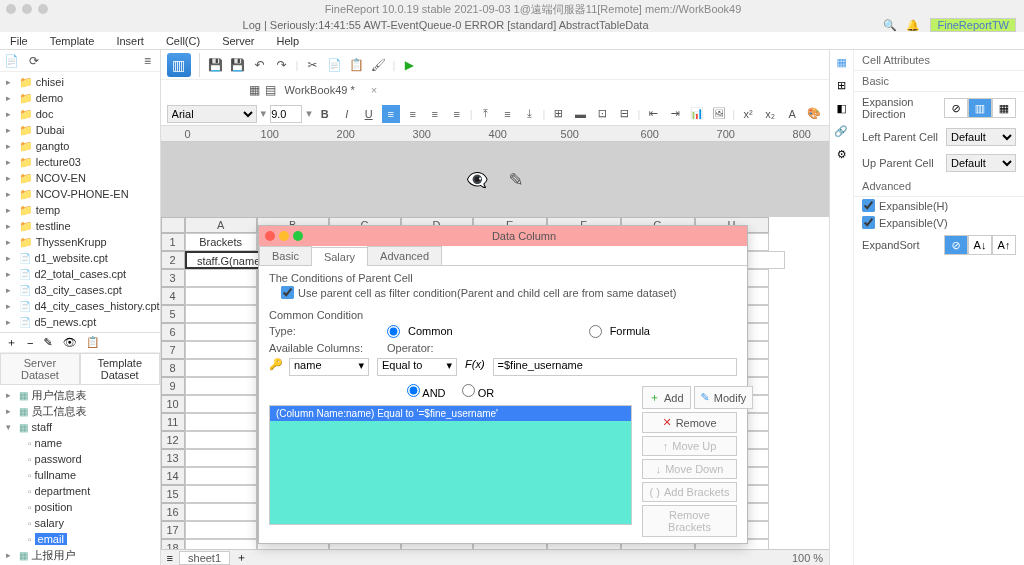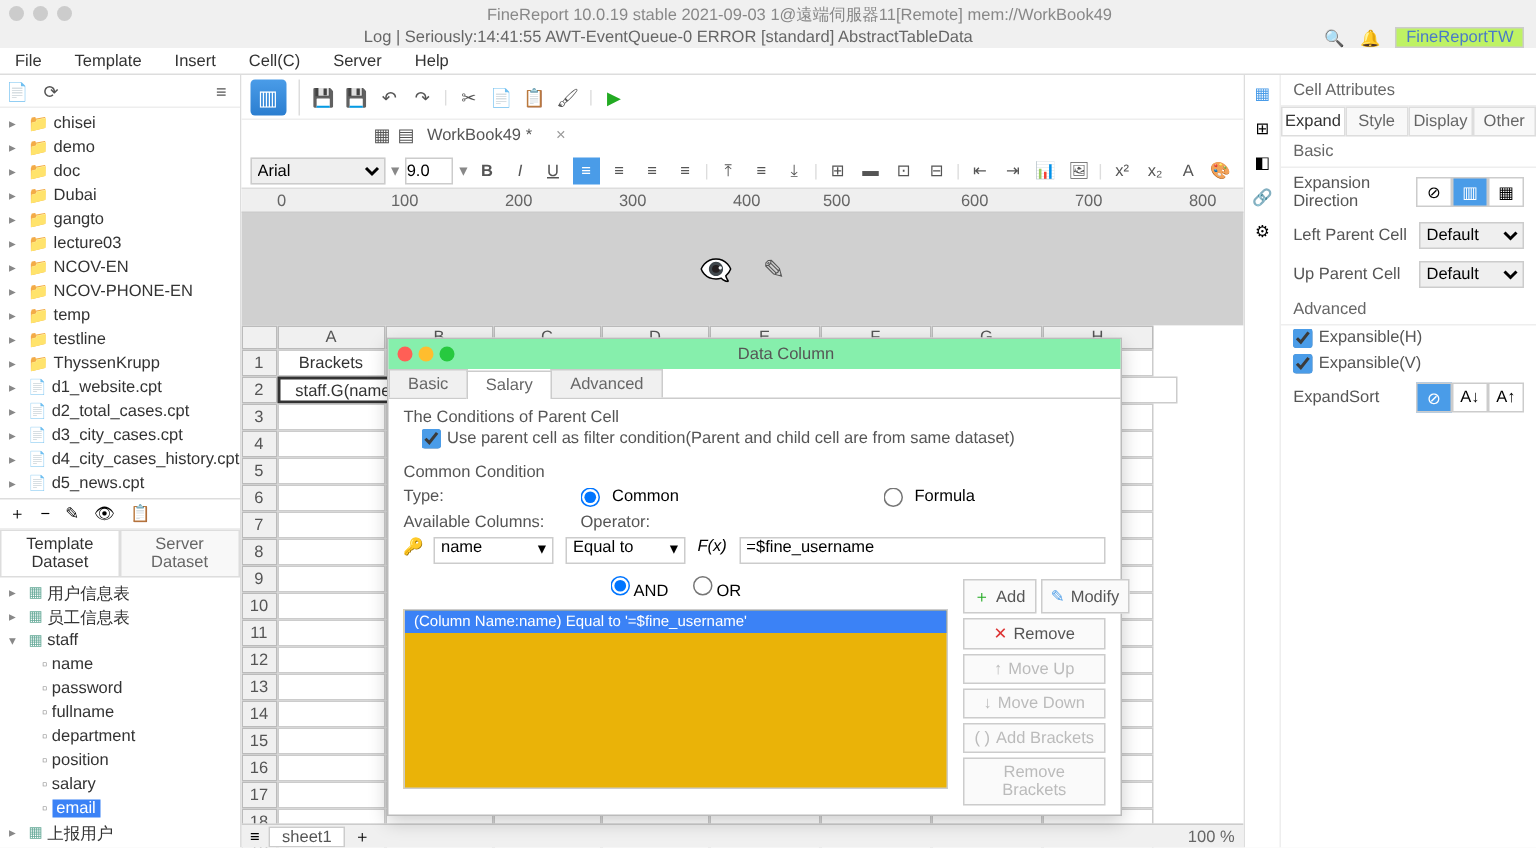--- a/index.html
+++ b/index.html
@@ -76,38 +76,38 @@
 .rc-tabs { display:flex;}
 .rc-tab { flex:1; text-align:center; padding:3px 0; border:1px solid #ddd; background:#f8f8f8; color:#666;}
 .rc-tab.active { background:#fff; color:#333;}
 .rc-sec { padding:4px 8px; color:#666; border-bottom:1px solid #eee;}
 .rc-row { display:flex; align-items:center; padding:4px 8px; gap:6px;}
 .rc-row label { flex:1; color:#555;}
 .rc-row select { width:70px; height:18px; border:1px solid #ccc;}
 .seg { display:flex;}
 .seg-btn { width:24px; height:20px; border:1px solid #ccc; display:flex; align-items:center; justify-content:center;}
 .seg-btn.active { background:#4a9ce8; color:#fff;}
-.chk-row { display:flex; gap:4px; padding:2px 8px; color:#555;}
+.chk-row { display:flex; align-items:center; gap:4px; padding:2px 8px; color:#555;}
 .chk-row input { accent-color:#4a9ce8;}
 
 .dialog { position:absolute; left:258px; top:225px; width:490px; background:#fff; border:1px solid #bbb; box-shadow:0 4px 12px rgba(0,0,0,0.2); z-index:100;}
-.dialog-title { height:20px; background:#86efac; display:flex; align-items:center; padding:0 6px; gap:4px;}
+.dialog-title { height:20px; background:#fca5a5; display:flex; align-items:center; padding:0 6px; gap:4px;}
 .dialog-title .mac-btn { width:10px; height:10px; border-radius:50%;}
 .dialog-title .red { background:#ff5f56;}
 .dialog-title .yel { background:#ffbd2e;}
 .dialog-title .grn { background:#27c93f;}
 .dialog-title .dt { flex:1; text-align:center; color:#555;}
 .d-tabs { display:flex; border-bottom:1px solid #ccc;}
 .d-tab { padding:3px 12px; border:1px solid #ccc; border-bottom:none; background:#f0f0f0; color:#666; margin-right:-1px;}
 .d-tab.active { background:#fff; position:relative; top:1px;}
 .d-body { padding:6px 10px;}
 .d-row { display:flex; align-items:flex-start; gap:8px; margin:4px 0;}
 .d-row label { color:#555;}
 .d-sel { border:1px solid #ccc; height:18px; background:#fff; padding:0 4px; min-width:80px;}
-.cond-list { border:1px solid #ccc; height:120px; margin-top:6px; background:#eab308; position:relative;}
+.cond-list { border:1px solid #ccc; height:120px; margin-top:6px; background:#5eead4; position:relative;}
 .cond-item { background:#3b82f6; color:#fff; padding:2px 6px; font-size:10px;}
 .d-btns { display:flex; flex-direction:column; gap:3px; margin-top:6px; width:95px; float:right;}
 .d-btn { border:1px solid #ccc; background:#fafafa; padding:3px 6px; color:#555; text-align:center; display:flex; align-items:center; justify-content:center; gap:4px;}
 .d-btn .grn-plus { color:#2a2;}
 .d-btn .red-x { color:#d33;}
 .d-btn .pen { color:#4a9ce8;}
 .d-btn.dis { color:#bbb;}
 
 .d-lower { display:flex; gap:10px;}
 .d-left { flex:1;}
@@ -235,22 +235,22 @@
       </div>
     <div class="left-bottom">
       <div class="lb-icons">
         <span>＋</span>
         <span>−</span>
         <span>✎</span>
         <span>👁</span>
         <span>📋</span>
       </div>
       <div class="lb-tabs">
+        <div class="lb-tab">Server Dataset</div>
         <div class="lb-tab active">Template Dataset</div>
-        <div class="lb-tab">Server Dataset</div>
       </div>
       <div id="ds-tree" style="padding:2px 0;">
           <div class="tree-row">
             <span class="chev">▸</span>
             <span class="file">▦</span>
             <span class="lbl">用户信息表</span>
           </div>
           <div class="tree-row">
             <span class="chev">▸</span>
             <span class="file">▦</span>
@@ -362,21 +362,21 @@
       <span class="fmt-icon">x₂</span>
       <span class="fmt-icon">A</span>
       <span class="fmt-icon">🎨</span>
     </div>
     <div class="ruler" id="ruler">
         <span style="left: 24px;">0</span>
         <span style="left: 100px;">100</span>
         <span style="left: 176px;">200</span>
         <span style="left: 252px;">300</span>
         <span style="left: 328px;">400</span>
-        <span style="left: 388px;">500</span>
+        <span style="left: 400px;">500</span>
         <span style="left: 480px;">600</span>
         <span style="left: 556px;">700</span>
         <span style="left: 632px;">800</span>
       </div>
     <div class="grid-area">
       <div class="blank-area">
         <span class="eye">👁‍🗨</span>
         <span class="pen">✎</span>
       </div>
       <div class="sheet">
@@ -617,26 +617,20 @@
   <div class="rightpanel">
     <div class="right-icon-strip">
       <span style="color:#4a9ce8;">▦</span>
       <span>⊞</span>
       <span>◧</span>
       <span>🔗</span>
       <span>⚙</span>
     </div>
     <div class="right-content">
       <div class="rc-title">Cell Attributes</div>
-      <div class="rc-tabs">
-        <div class="rc-tab active">Expand</div>
-        <div class="rc-tab">Style</div>
-        <div class="rc-tab">Display</div>
-        <div class="rc-tab">Other</div>
-      </div>
       <div class="rc-sec">Basic</div>
       <div class="rc-row">
         <label>Expansion Direction</label>
         <div class="seg">
           <div class="seg-btn">⊘</div>
           <div class="seg-btn active">▥</div>
           <div class="seg-btn">▦</div>
         </div>
       </div>
       <div class="rc-row">

